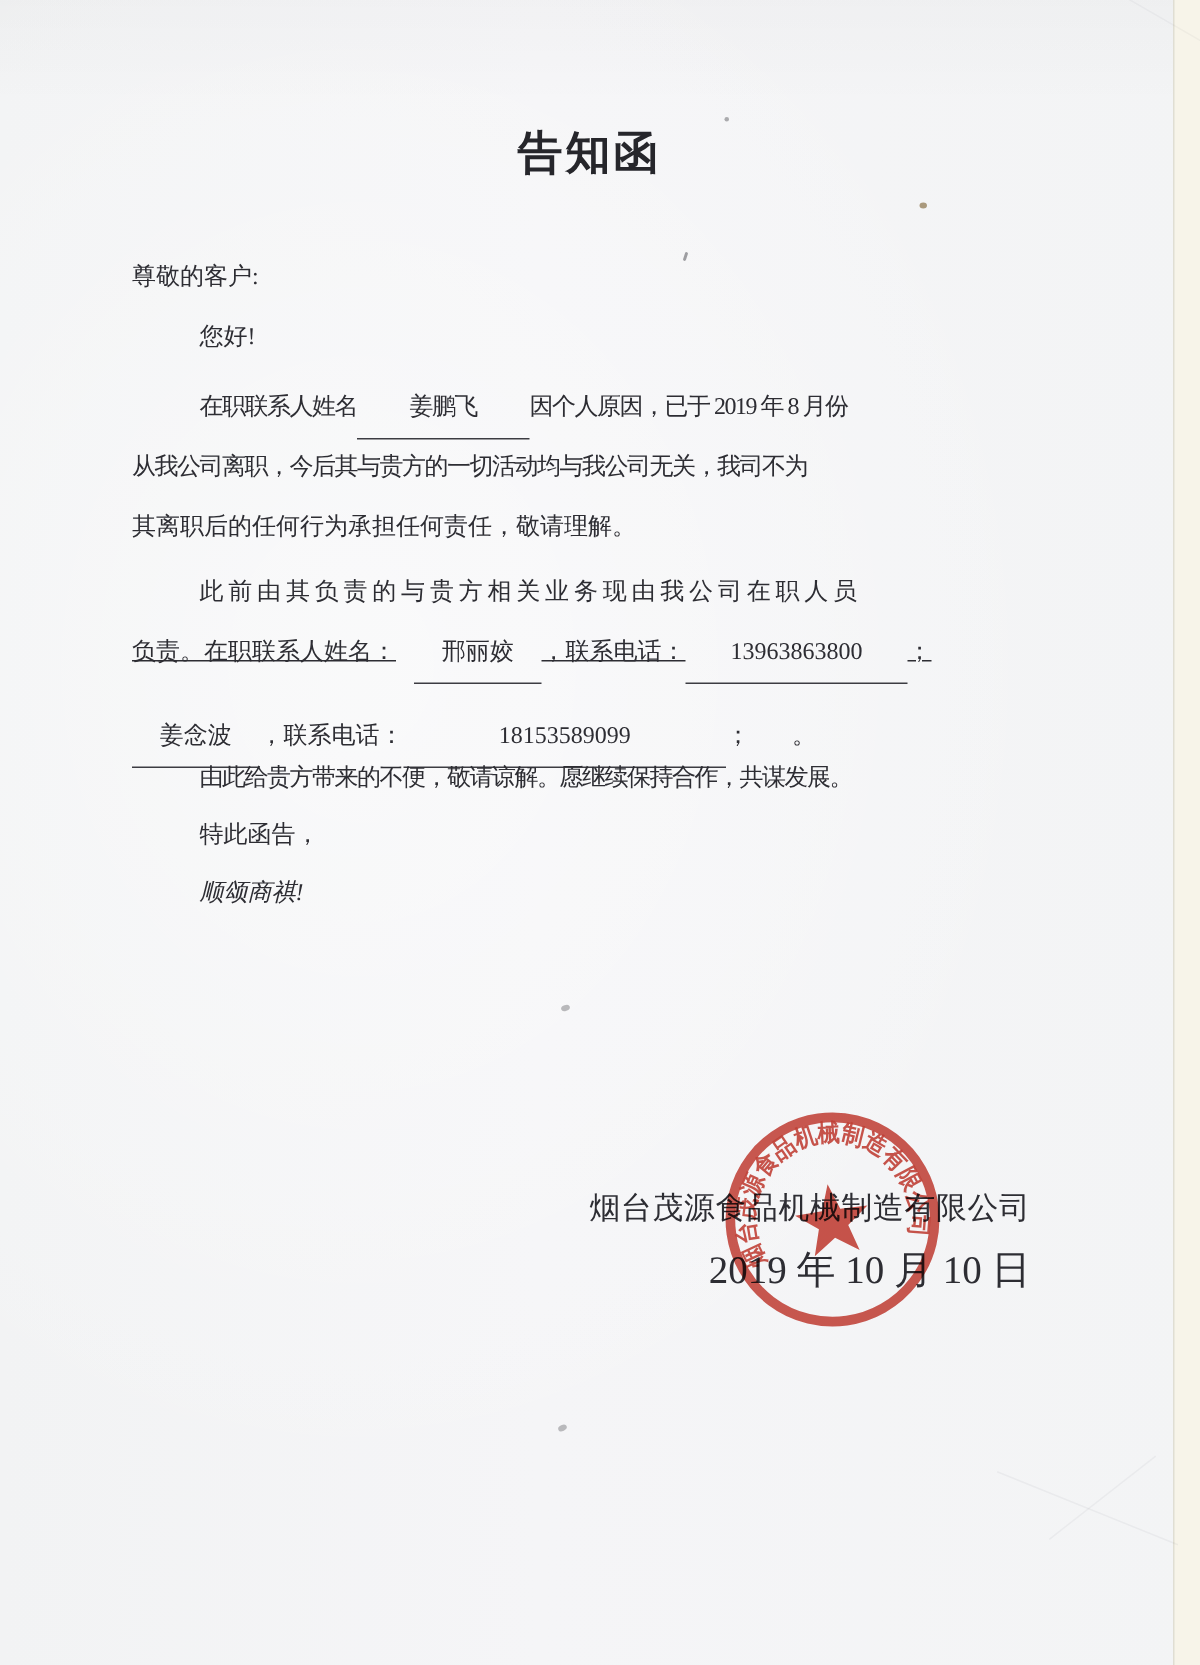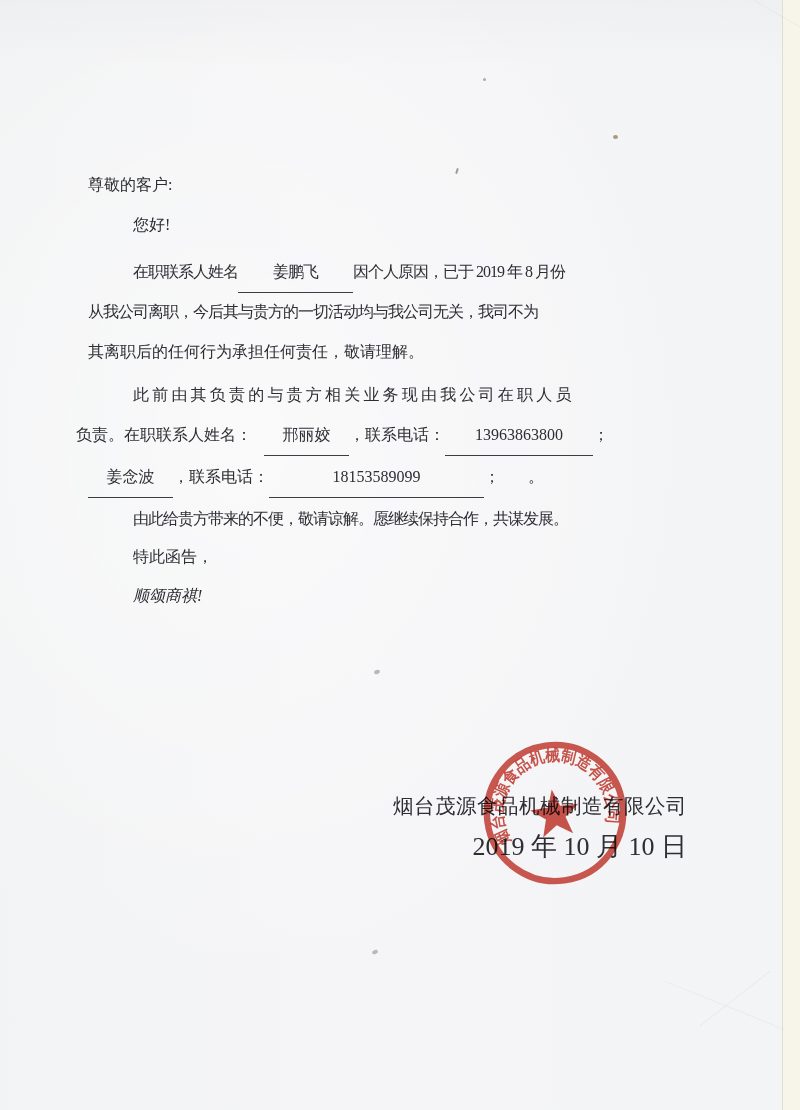--- a/index.html
+++ b/index.html
@@ -45,36 +45,37 @@
   .crease { position:absolute; background:rgba(60,60,70,0.05); }
   .cr1 { left:660px; top:1005px; width:130px; height:1px; transform:rotate(22deg); }
   .cr2 { left:690px; top:998px;  width:90px;  height:1px; transform:rotate(-38deg); }
   .cr3 { left:740px; top:12px;   width:70px;  height:1px; transform:rotate(30deg); background:rgba(60,60,70,0.04); }
 </style>
 </head>
 <body>
 
 <div class="page">
 
+  <div class="title">告知函</div>
 
   <div class="line" style="top:165px; left:88px;">尊敬的客户:</div>
 
   <div class="line" style="top:205px; left:133px;">您好!</div>
 
   <div class="line tight" style="top:252px; left:133px;"><span>在职联系人姓名</span><span class="fill" style="width:115px;">姜鹏飞</span><span>因个人原因，已于 2019 年 8 月份</span></div>
 
   <div class="line tight" style="top:292px; left:88px;">从我公司离职，今后其与贵方的一切活动均与我公司无关，我司不为</div>
 
   <div class="line" style="top:332px; left:88px;">其离职后的任何行为承担任何责任，敬请理解。</div>
 
   <div class="line spread" style="top:375px; left:133px;">此前由其负责的与贵方相关业务现由我公司在职人员</div>
 
-  <div class="line" style="top:415px; left:76px;"><span>负责。在职联系人姓名：</span><span class="fill" style="width:85px; margin-left:12px;">邢丽姣</span><span>，联系电话：</span><span class="fill" style="width:148px;">13963863800</span><span>；</span></div>
+  <div class="line" style="top:415px; left:88px;text-decoration:underline;"><span>负责。在职联系人姓名：</span><span class="fill" style="width:85px; margin-left:12px;">邢丽姣</span><span>，联系电话：</span><span class="fill" style="width:148px;">13963863800</span><span>；</span></div>
 
-  <div class="line" style="top:457px; left:88px;"><span class="fill" style="width:85px;">姜念波</span><span>，联系电话：</span><span class="fill" style="width:215px;">18153589099</span><span>；</span><span style="margin-left:28px;">。</span></div>
+  <div class="line" style="top:457px; left:88px;"><span class="fill" style="width:85px;margin-top:14px;">姜念波</span><span>，联系电话：</span><span class="fill" style="width:215px;">18153589099</span><span>；</span><span style="margin-left:28px;">。</span></div>
 
   <div class="line tight" style="top:499px; left:133px;">由此给贵方带来的不便，敬请谅解。愿继续保持合作，共谋发展。</div>
 
   <div class="line" style="top:537px; left:133px;">特此函告，</div>
 
   <div class="line" style="top:576px; left:133px;font-style:italic;">顺颂商祺!</div>
 
   <div class="sig company">烟台茂源食品机械制造有限公司</div>
   <div class="sig date">2019 年 10 月 10 日</div>
 

